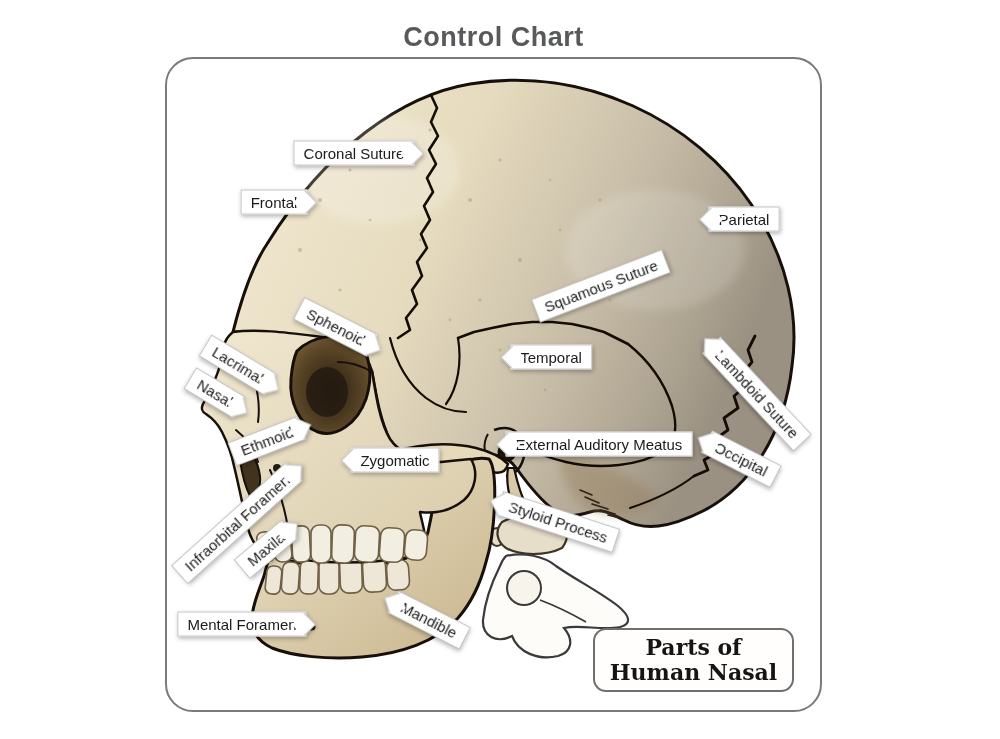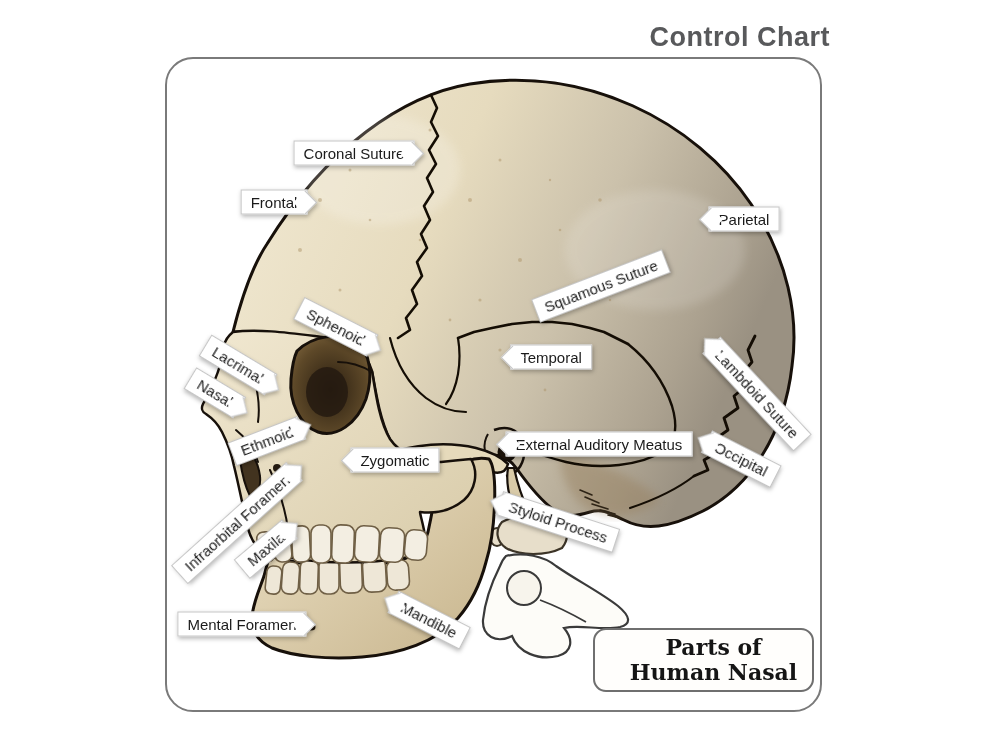--- a/index.html
+++ b/index.html
@@ -1,20 +1,20 @@
 <!DOCTYPE html>
 <html><head>
 <meta charset="utf-8">
 <style>
   html,body{margin:0;padding:0;background:#ffffff;}
   body{font-family:"Liberation Sans", sans-serif;}
   #stage{position:relative;width:1000px;height:739px;background:#ffffff;overflow:hidden;}
 
   #page-title{
-    position:absolute;left:173px;top:22px;width:657px;text-align:right;
+    position:absolute;left:165px;top:22px;width:657px;text-align:center;
     font-size:27px;font-weight:700;color:#58595b;letter-spacing:.5px;
   }
 
   #chart-frame{
     position:absolute;left:165px;top:57px;width:653px;height:651px;
     border:2.5px solid #7a7a7a;border-radius:28px;background:#ffffff;
   }
 
   #skull-svg{position:absolute;left:0;top:0;width:1000px;height:739px;}
 
@@ -49,21 +49,21 @@
   .lb-infra     {left:237px;top:523px;--r:-42deg;}
   .lb-maxila    {left:266px;top:549px;--r:-40deg;}
   .lb-mental    {left:242px;top:624px;}
   .lb-mandible  {left:429px;top:620px;--r:27deg;}
 
   
   #legend-box{
     position:absolute;left:593px;top:628px;width:197px;height:60px;
     background:#fffefc;border:2.5px solid #6f6f6f;border-radius:13px;
     display:flex;flex-direction:column;align-items:center;justify-content:center;
-    font-family:"DejaVu Serif", serif;font-weight:700;font-size:22px;line-height:1.15;color:#151515;padding-left:20px;
+    font-family:"DejaVu Serif", serif;font-weight:700;font-size:22px;line-height:1.15;color:#151515;
   }
 </style>
 </head>
 <body>
 
 <div id="stage">
 
   <div id="page-title">Control Chart</div>
 
   <div id="chart-frame"></div>

